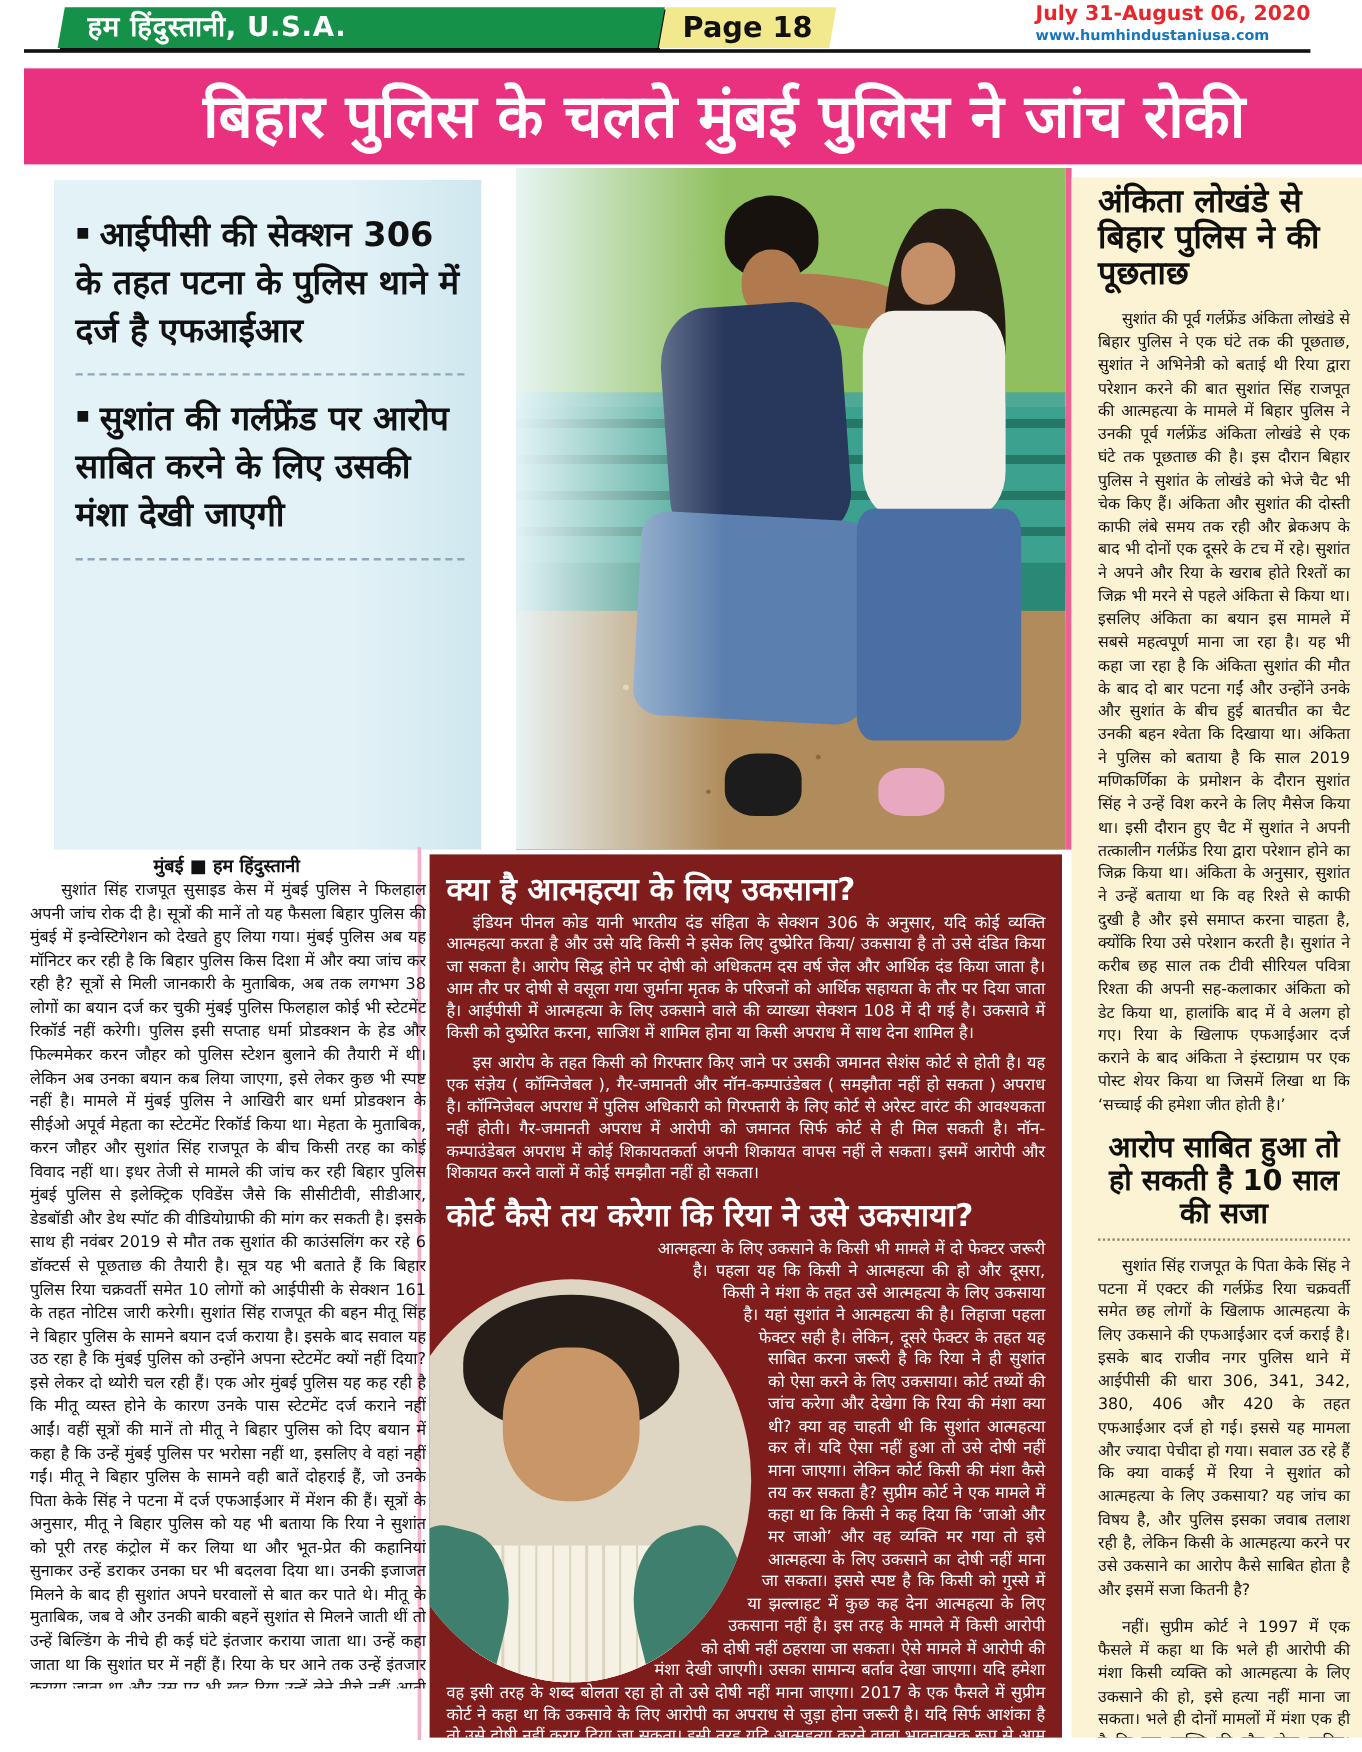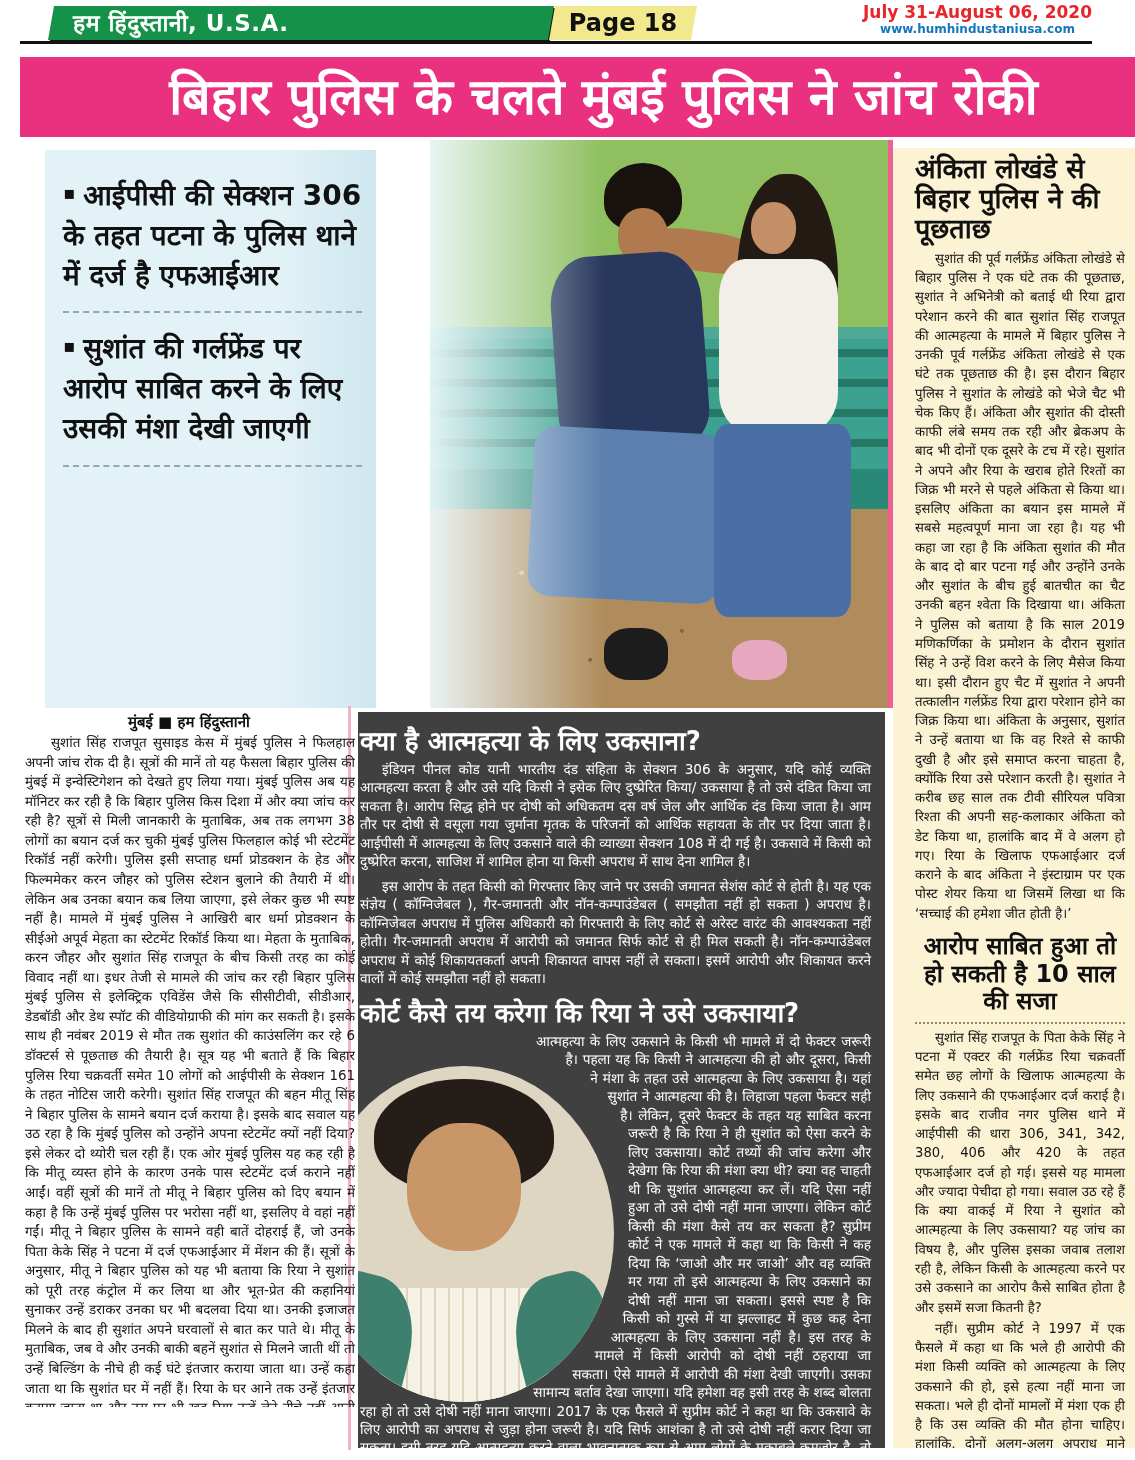--- a/index.html
+++ b/index.html
@@ -8,32 +8,32 @@
 
   
   .brand{position:absolute;left:48px;top:6px;width:500px;height:34px;background:#169149;
          transform:skewX(-10deg);transform-origin:bottom left;box-shadow:2px 2px 0 #111;}
   .brand span{display:block;transform:skewX(10deg);color:#fff;font-weight:bold;
          font-size:23px;line-height:34px;padding-left:22px;letter-spacing:.5px;}
   .page-tab{position:absolute;left:552px;top:6px;width:142px;height:34px;background:#f2e88d;
          transform:skewX(-10deg);}
   .page-tab span{display:block;transform:skewX(10deg);color:#111;font-weight:bold;
          font-size:24px;line-height:34px;text-align:center;}
-  .issue{position:absolute;right:43px;top:3px;text-align:center;line-height:1.15;}
+  .issue{position:absolute;right:43px;top:3px;text-align:left;line-height:1.15;}
   .issue .date{color:#e8252a;font-weight:bold;font-size:17px;}
   .issue .url{color:#1676bc;font-weight:bold;font-size:12px;}
   .head-rule{position:absolute;left:20px;top:41px;width:1072px;height:3px;background:#111;}
 
   
   .banner{position:absolute;left:20px;top:57px;width:1095px;height:80px;background:#e93180;
           color:#fff;font-weight:bold;font-size:50px;text-align:center;line-height:80px;
           white-space:nowrap;overflow:hidden;padding-left:36px;}
 
   
-  .highlights{position:absolute;left:45px;top:150px;width:331px;height:558px;box-sizing:border-box;
+  .highlights{position:absolute;left:45px;top:150px;width:356px;height:558px;box-sizing:border-box;
           background:linear-gradient(90deg,#e2f2f7 0 70%,#cfe7ef);padding:26px 14px 10px 18px;}
   .hl{font-size:28px;font-weight:bold;color:#111;line-height:1.42;}
   .hl .marker{font-size:18px;vertical-align:6px;margin-right:8px;}
   .hl-sep{border:none;border-top:2px dashed #8fa9b8;margin:16px 0;}
 
   
   .photo{position:absolute;left:430px;top:140px;width:458px;height:568px;overflow:hidden;
          background:linear-gradient(180deg,#8fbf5e 0 33%,#c9d3c2 33% 35%,#49a58f 35% 58%,
                     #2e7e6d 58% 62%,#b08c5c 62% 100%);}
   .photo .fade{position:absolute;inset:0;background:linear-gradient(90deg,rgba(236,248,251,.95),rgba(236,248,251,0) 38%);}
@@ -64,21 +64,21 @@
   .vrule-b{position:absolute;left:348px;top:706px;width:3px;height:744px;background:#f3b2cb;}
 
   
   .byline{position:absolute;left:25px;top:711px;width:328px;text-align:center;
           font-weight:bold;font-size:15px;color:#111;}
   .article-body{position:absolute;left:25px;top:733px;width:330px;height:674px;overflow:hidden;
           font-size:13.4px;line-height:1.46;text-align:justify;color:#141414;text-indent:26px;}
 
   
   .qa{position:absolute;left:358px;top:712px;width:527px;height:736px;box-sizing:border-box;
-      background:#404040;color:#fff;padding:6px 14px 8px 2px;overflow:hidden;}
+      background:#7f1d1d;color:#fff;padding:6px 14px 8px 14px;overflow:hidden;}
   .qa h2{margin:4px 0 2px 0;font-size:26px;font-weight:bold;color:#fff;}
   .qa p{margin:2px 0 6px 0;font-size:13.6px;line-height:1.36;text-align:justify;text-indent:22px;}
   .portrait{float:left;width:300px;height:336px;margin:34px 14px 4px -46px;border-radius:50%;
             background:#ded5c2;position:relative;overflow:hidden;
             shape-outside:ellipse(152px 170px at 50% 50%);}
   .p-hair{position:absolute;top:4%;left:20%;width:60%;height:34%;background:#241d18;border-radius:50% 50% 44% 44%;}
   .p-face{position:absolute;top:17%;left:31%;width:38%;height:38%;background:#c99767;border-radius:46%;}
   .p-shirt{position:absolute;bottom:0;left:22%;width:56%;height:34%;
            background:repeating-linear-gradient(90deg,#f5f1e4 0 12px,#ddd4bd 12px 14px),
                       repeating-linear-gradient(0deg,rgba(190,180,150,.35) 0 2px,transparent 2px 12px),#f5f1e4;}
@@ -88,21 +88,21 @@
            transform:rotate(-14deg);border-radius:50% 30% 0 0;}
 
   
   .sidebar{position:absolute;left:893px;top:148px;width:242px;height:1300px;box-sizing:border-box;
            background:#fbf3d3;padding:4px 10px 6px 22px;overflow:hidden;}
   .sidebar h2{margin:2px 0 4px 0;color:#101010;}
   .sidebar .s1{font-size:27px;line-height:1.12;text-align:left;}
   .sidebar .s2{font-size:24px;line-height:1.15;text-align:center;margin-top:10px;
                border-bottom:2px dotted #8a8a6a;padding-bottom:6px;}
   .sidebar .s3{font-size:27px;line-height:1.15;text-align:center;margin-top:10px;}
-  .sidebar p{margin:2px 0;font-size:13.2px;line-height:1.46;text-align:justify;color:#141414;text-indent:20px;}
+  .sidebar p{margin:12px 0;font-size:13.2px;line-height:1.46;text-align:justify;color:#141414;text-indent:20px;}
 </style>
 </head>
 <body>
 
 <div class="page">
 
   <div class="brand">
     <span>हम हिंदुस्तानी, U.S.A.</span>
   </div>
   <div class="page-tab">

